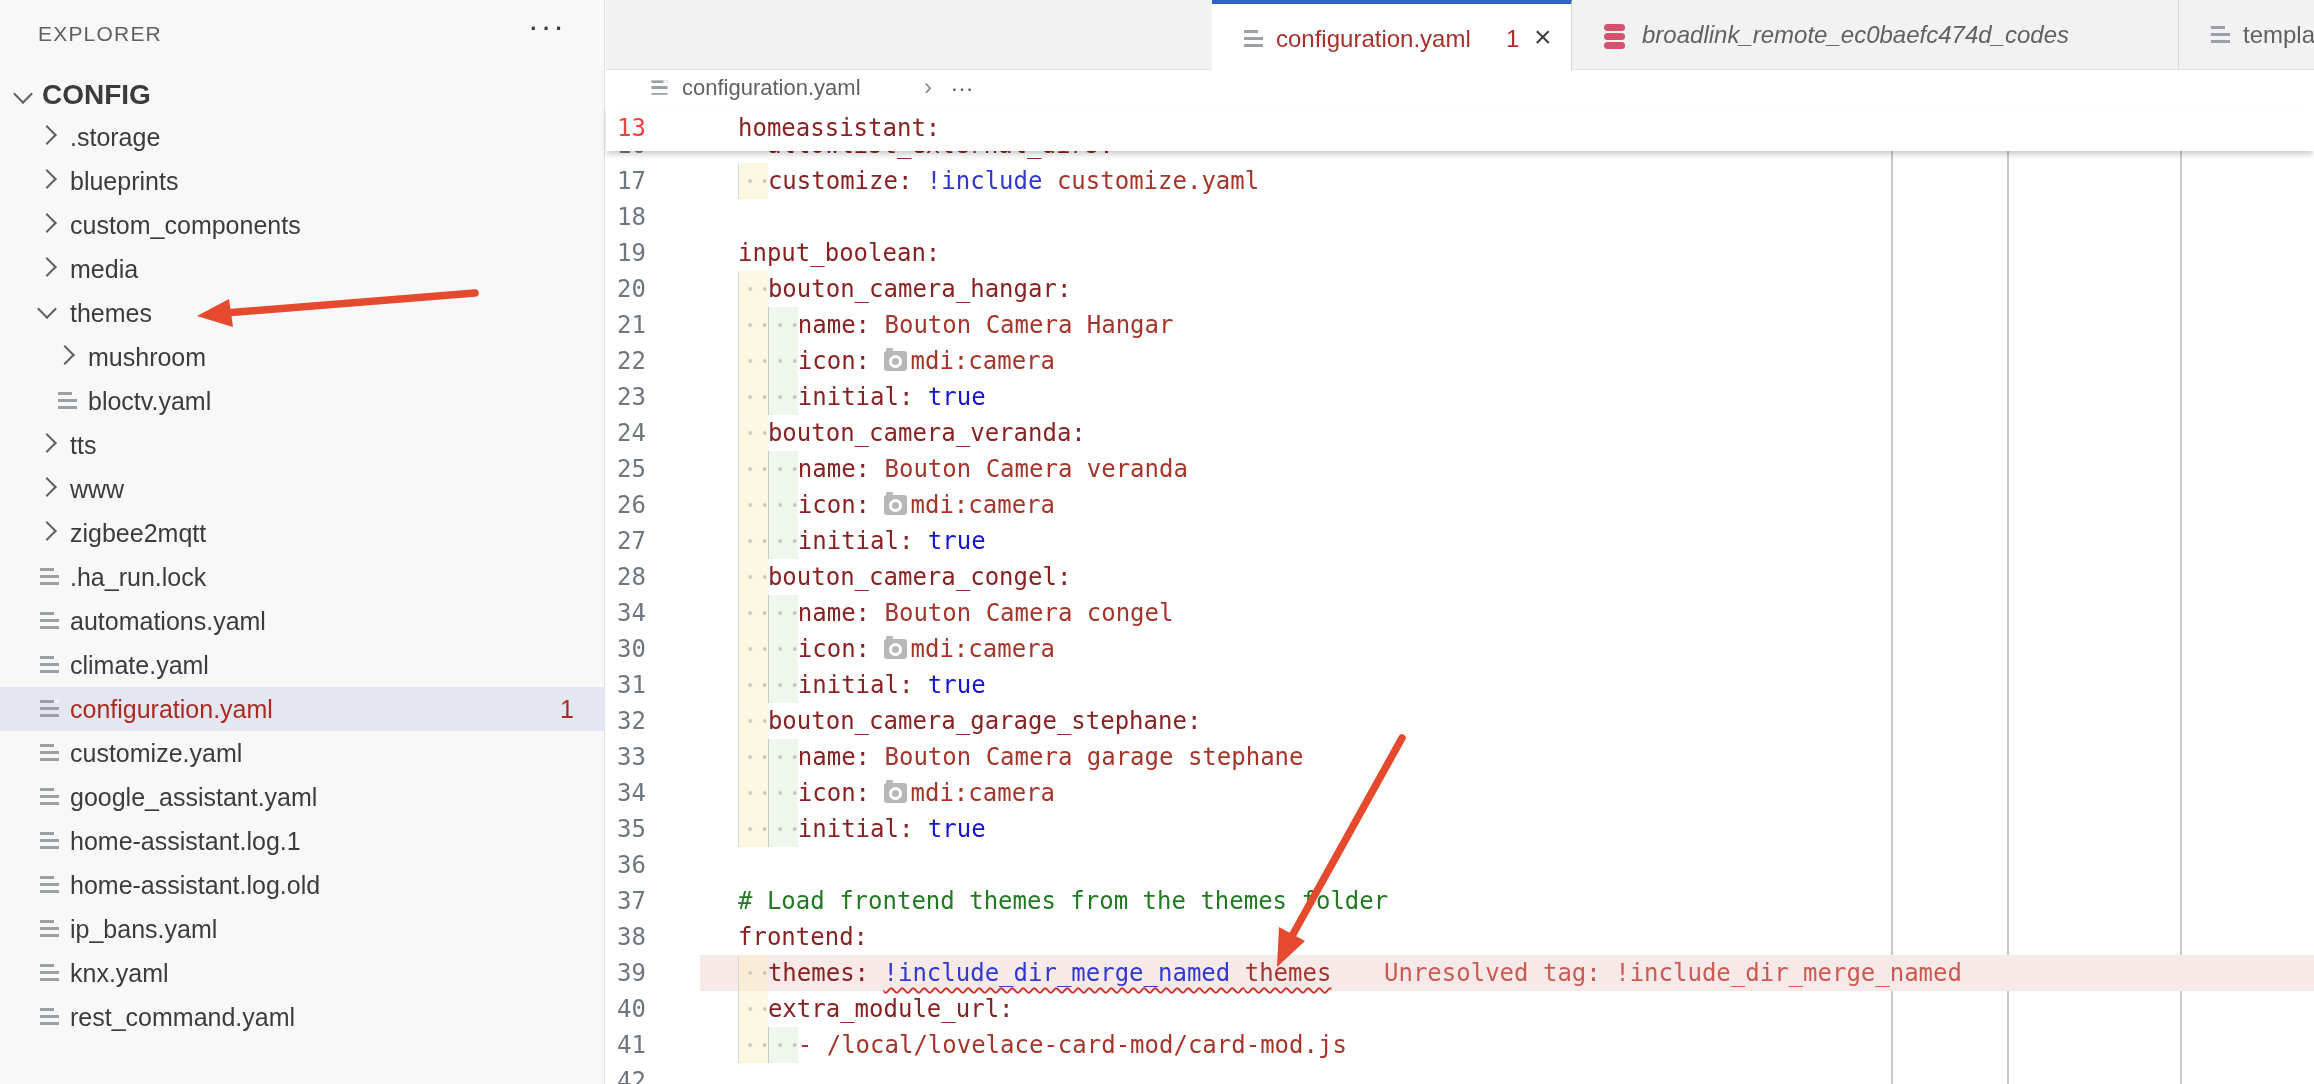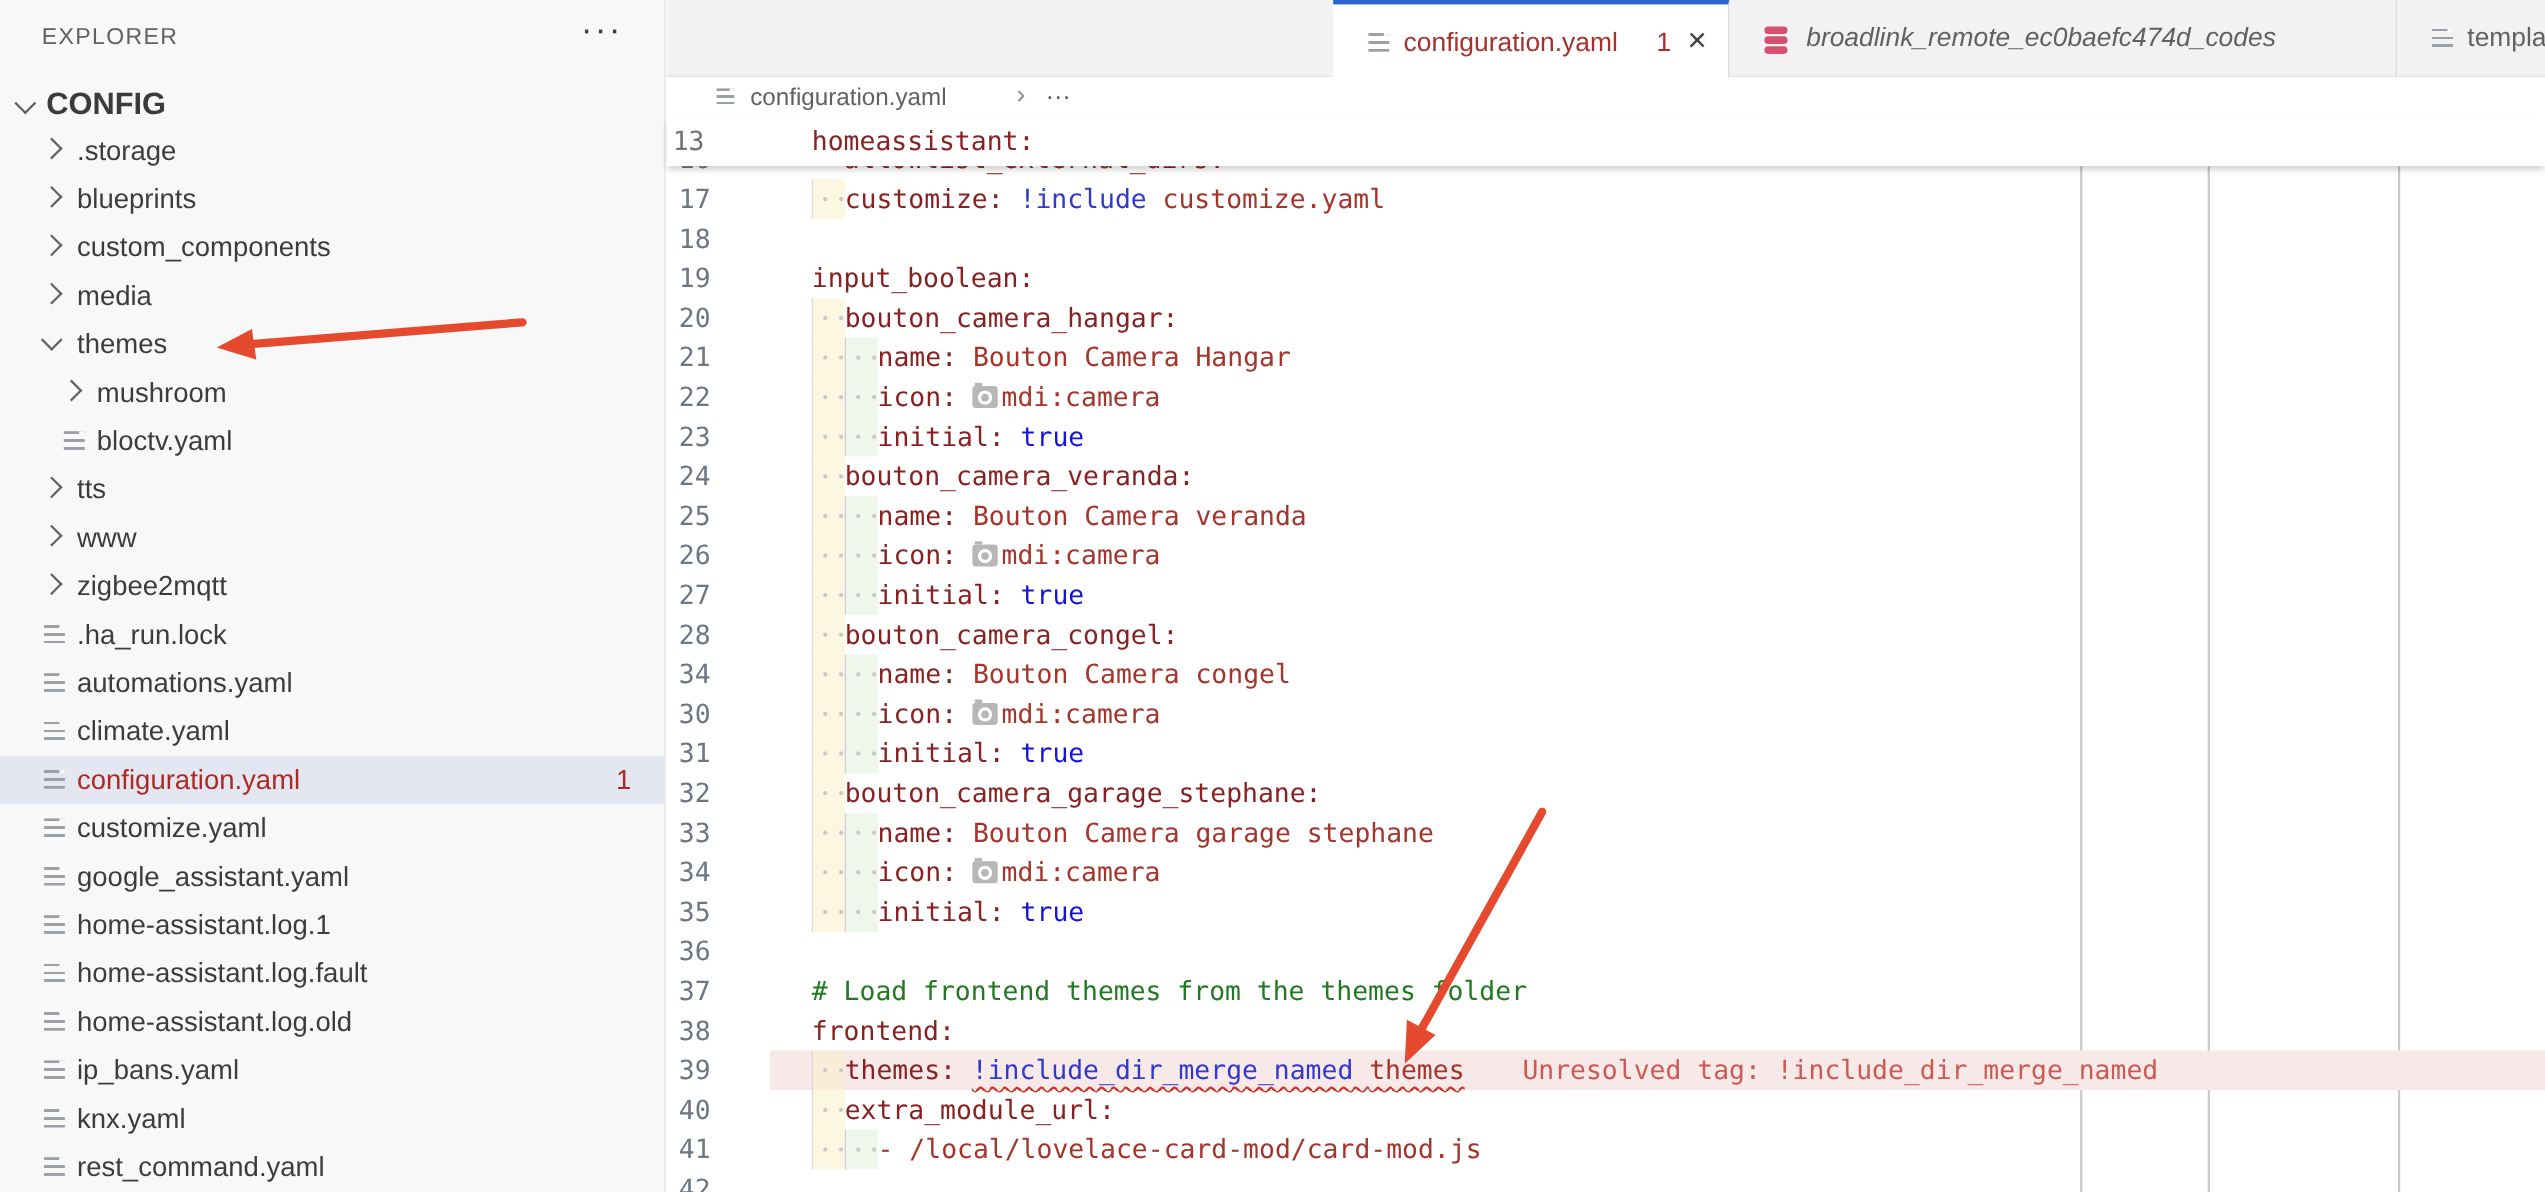--- a/index.html
+++ b/index.html
@@ -74,21 +74,21 @@
   .tok-comment{color:#217a21;}
   .wavy{text-decoration-line:underline;text-decoration-style:wavy;text-decoration-color:#cc342a;text-decoration-thickness:2px;text-underline-offset:6px;}
   .lens-msg{position:absolute;left:646px;top:0;color:#cd5a52;white-space:pre;}
   
   .cam{display:inline-block;width:23px;height:20px;background:#b7b7b7;border-radius:3px;position:relative;vertical-align:-2px;margin-right:3px;}
   .cam::before{content:"";position:absolute;left:5px;top:3.5px;width:7px;height:7px;border:3px solid #ffffff;border-radius:50%;}
   .cam::after{content:"";position:absolute;left:2px;top:-3px;width:7px;height:3px;background:#b7b7b7;border-radius:1px;}
   
   #sticky{position:absolute;left:606px;top:106px;right:0;height:45px;background:#fff;z-index:6;
     box-shadow:0 4px 6px -1px rgba(0,0,0,0.22);font-family:"DejaVu Sans Mono",monospace;font-size:24px;line-height:45px;white-space:pre;}
-  #sticky .num{position:absolute;left:0;top:0;width:40px;text-align:center;color:#737373;}
+  #sticky .num{position:absolute;left:0;top:0;width:40px;text-align:right;color:#ef4444;}
   #sticky .content{position:absolute;left:132px;top:0;}
   #clipped-line{position:absolute;left:606px;top:127px;right:0;height:36px;line-height:36px;z-index:1;
     font-family:"DejaVu Sans Mono",monospace;font-size:24px;white-space:pre;}
   #clipped-line .num{position:absolute;left:0;top:0;width:40px;text-align:right;color:#6e7681;}
   #clipped-line .content{position:absolute;left:132px;top:0;}
   
   #arrows{position:absolute;left:0;top:0;width:2314px;height:1084px;z-index:10;pointer-events:none;}
 </style>
 </head>
 <body>
@@ -162,24 +162,20 @@
         <span class="glyph ficon"></span>
         <span class="label">customize.yaml</span>
       </div>
       <div class="trow lv1">
         <span class="glyph ficon"></span>
         <span class="label">google_assistant.yaml</span>
       </div>
       <div class="trow lv1">
         <span class="glyph ficon"></span>
         <span class="label">home-assistant.log.1</span>
-      </div>
-      <div class="trow lv1">
-        <span class="glyph ficon"></span>
-        <span class="label">home-assistant.log.fault</span>
       </div>
       <div class="trow lv1">
         <span class="glyph ficon"></span>
         <span class="label">home-assistant.log.old</span>
       </div>
       <div class="trow lv1">
         <span class="glyph ficon"></span>
         <span class="label">ip_bans.yaml</span>
       </div>
       <div class="trow lv1">

